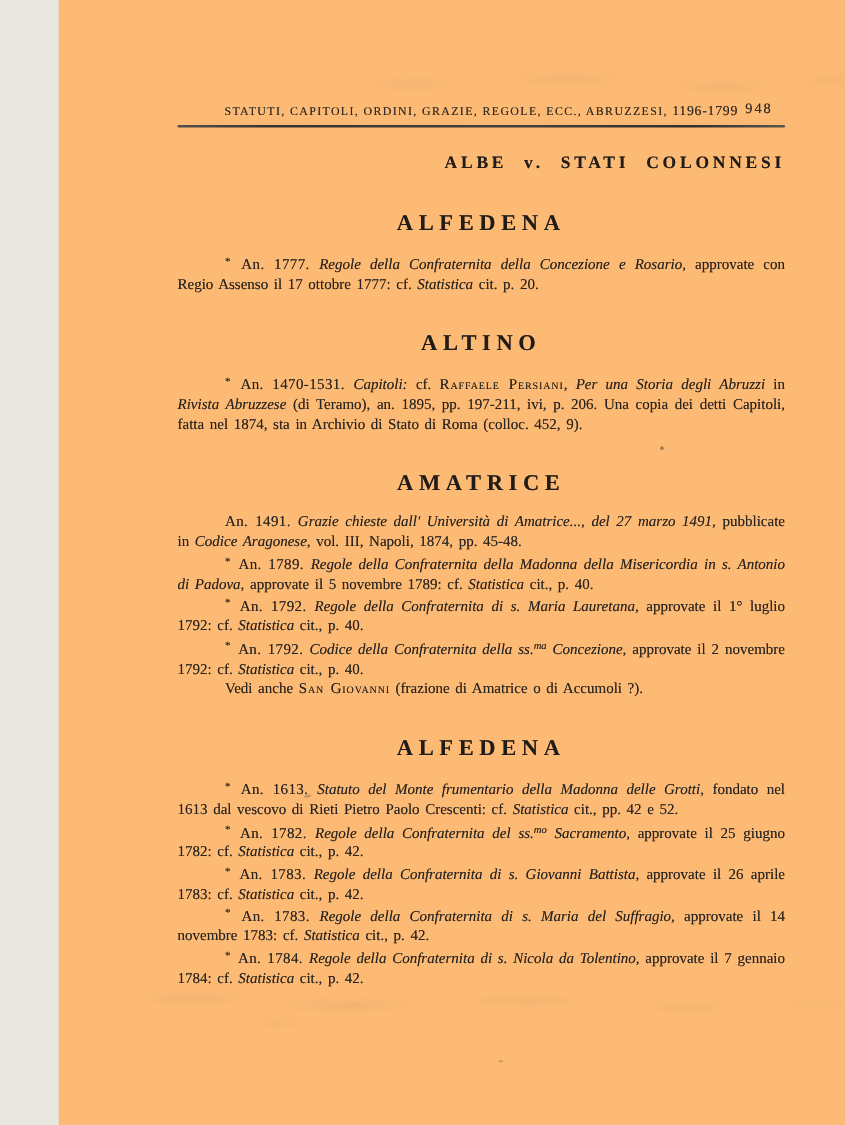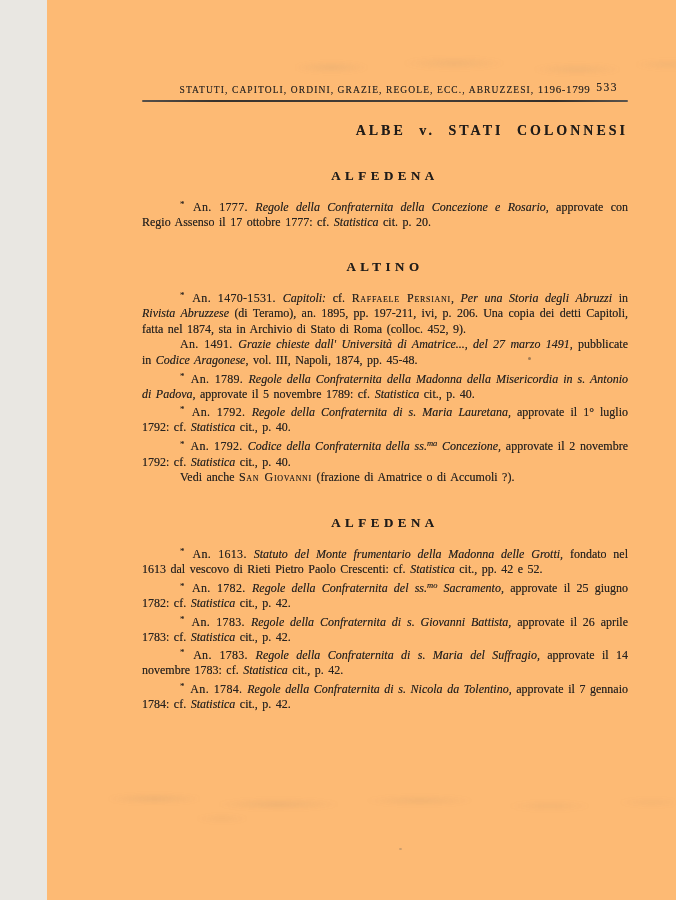--- a/index.html
+++ b/index.html
@@ -51,21 +51,21 @@
     text-align: right;
     font-size: 14px;
     font-weight: bold;
     letter-spacing: 3px;
     word-spacing: 7px;
     color: #201c19;
   }
   .section-heading {
     margin: 29px 0 13px 0;
     text-align: center;
-    font-size: 13px;
+    font-size: 18px;
     font-weight: bold;
     letter-spacing: 4.5px;
     color: #201c19;
   }
 
   
   .entry {
     margin: 0;
     font-size: 12px;
     line-height: 15.6px;
@@ -109,32 +109,33 @@
 </style>
 </head>
 <body>
 
 <div class="page">
   <div class="content">
 
     <header class="running-header">
       <span>STATUTI, CAPITOLI, ORDINI, GRAZIE, REGOLE, ECC., ABRUZZESI,</span>
       <span class="rh-dates">1196-1799</span>
-      <span class="rh-page">533</span>
+      <span class="rh-page">948</span>
     </header>
 
     <div class="header-rule"></div>
 
     <h1 class="main-heading">ALBE v. STATI COLONNESI</h1>
 
     <main id="sections">
         <h2 class="section-heading">ALFEDENA</h2>
         <p class="entry"><span class="seg-star">* </span><span class="seg-b">An. 1777. </span><span class="seg-i">Regole della Confraternita della Concezione e Rosario, </span><span class="seg-r">approvate con Regio Assenso il 17 ottobre 1777: cf. </span><span class="seg-i">Statistica</span><span class="seg-r"> cit. p. 20.</span></p>
         <h2 class="section-heading">ALTINO</h2>
         <p class="entry"><span class="seg-star">* </span><span class="seg-b">An. 1470-1531. </span><span class="seg-i">Capitoli: </span><span class="seg-r">cf. </span><span class="seg-sc">Raffaele Persiani</span><span class="seg-r">, </span><span class="seg-i">Per una Storia degli Abruzzi </span><span class="seg-r">in </span><span class="seg-i">Rivista Abruzzese </span><span class="seg-r">(di Teramo), an. 1895, pp. 197-211, ivi, p. 206. Una copia dei detti Capitoli, fatta nel 1874, sta in Archivio di Stato di Roma (colloc. 452, 9).</span></p>
+        <h2 class="section-heading">AMATRICE</h2>
         <p class="entry"><span class="seg-b">An. 1491. </span><span class="seg-i">Grazie chieste dall' Università di Amatrice..., del 27 marzo 1491, </span><span class="seg-r">pubblicate in </span><span class="seg-i">Codice Aragonese</span><span class="seg-r">, vol. III, Napoli, 1874, pp. 45-48.</span></p>
         <p class="entry"><span class="seg-star">* </span><span class="seg-b">An. 1789. </span><span class="seg-i">Regole della Confraternita della Madonna della Misericordia in s. Antonio di Padova, </span><span class="seg-r">approvate il 5 novembre 1789: cf. </span><span class="seg-i">Statistica</span><span class="seg-r"> cit., p. 40.</span></p>
         <p class="entry"><span class="seg-star">* </span><span class="seg-b">An. 1792. </span><span class="seg-i">Regole della Confraternita di s. Maria Lauretana, </span><span class="seg-r">approvate il 1° luglio 1792: cf. </span><span class="seg-i">Statistica</span><span class="seg-r"> cit., p. 40.</span></p>
         <p class="entry"><span class="seg-star">* </span><span class="seg-b">An. 1792. </span><span class="seg-i">Codice della Confraternita della ss.</span><span class="seg-isup">ma</span><span class="seg-i"> Concezione, </span><span class="seg-r">approvate il 2 novembre 1792: cf. </span><span class="seg-i">Statistica</span><span class="seg-r"> cit., p. 40.</span></p>
         <p class="entry"><span class="seg-r">Vedi anche </span><span class="seg-sc">San Giovanni</span><span class="seg-r"> (frazione di Amatrice o di Accumoli ?).</span></p>
         <h2 class="section-heading">ALFEDENA</h2>
         <p class="entry"><span class="seg-star">* </span><span class="seg-b">An. 1613. </span><span class="seg-i">Statuto del Monte frumentario della Madonna delle Grotti, </span><span class="seg-r">fondato nel 1613 dal vescovo di Rieti Pietro Paolo Crescenti: cf. </span><span class="seg-i">Statistica</span><span class="seg-r"> cit., pp. 42 e 52.</span></p>
         <p class="entry"><span class="seg-star">* </span><span class="seg-b">An. 1782. </span><span class="seg-i">Regole della Confraternita del ss.</span><span class="seg-isup">mo</span><span class="seg-i"> Sacramento, </span><span class="seg-r">approvate il 25 giugno 1782: cf. </span><span class="seg-i">Statistica</span><span class="seg-r"> cit., p. 42.</span></p>
         <p class="entry"><span class="seg-star">* </span><span class="seg-b">An. 1783. </span><span class="seg-i">Regole della Confraternita di s. Giovanni Battista, </span><span class="seg-r">approvate il 26 aprile 1783: cf. </span><span class="seg-i">Statistica</span><span class="seg-r"> cit., p. 42.</span></p>
         <p class="entry"><span class="seg-star">* </span><span class="seg-b">An. 1783. </span><span class="seg-i">Regole della Confraternita di s. Maria del Suffragio, </span><span class="seg-r">approvate il 14 novembre 1783: cf. </span><span class="seg-i">Statistica</span><span class="seg-r"> cit., p. 42.</span></p>

